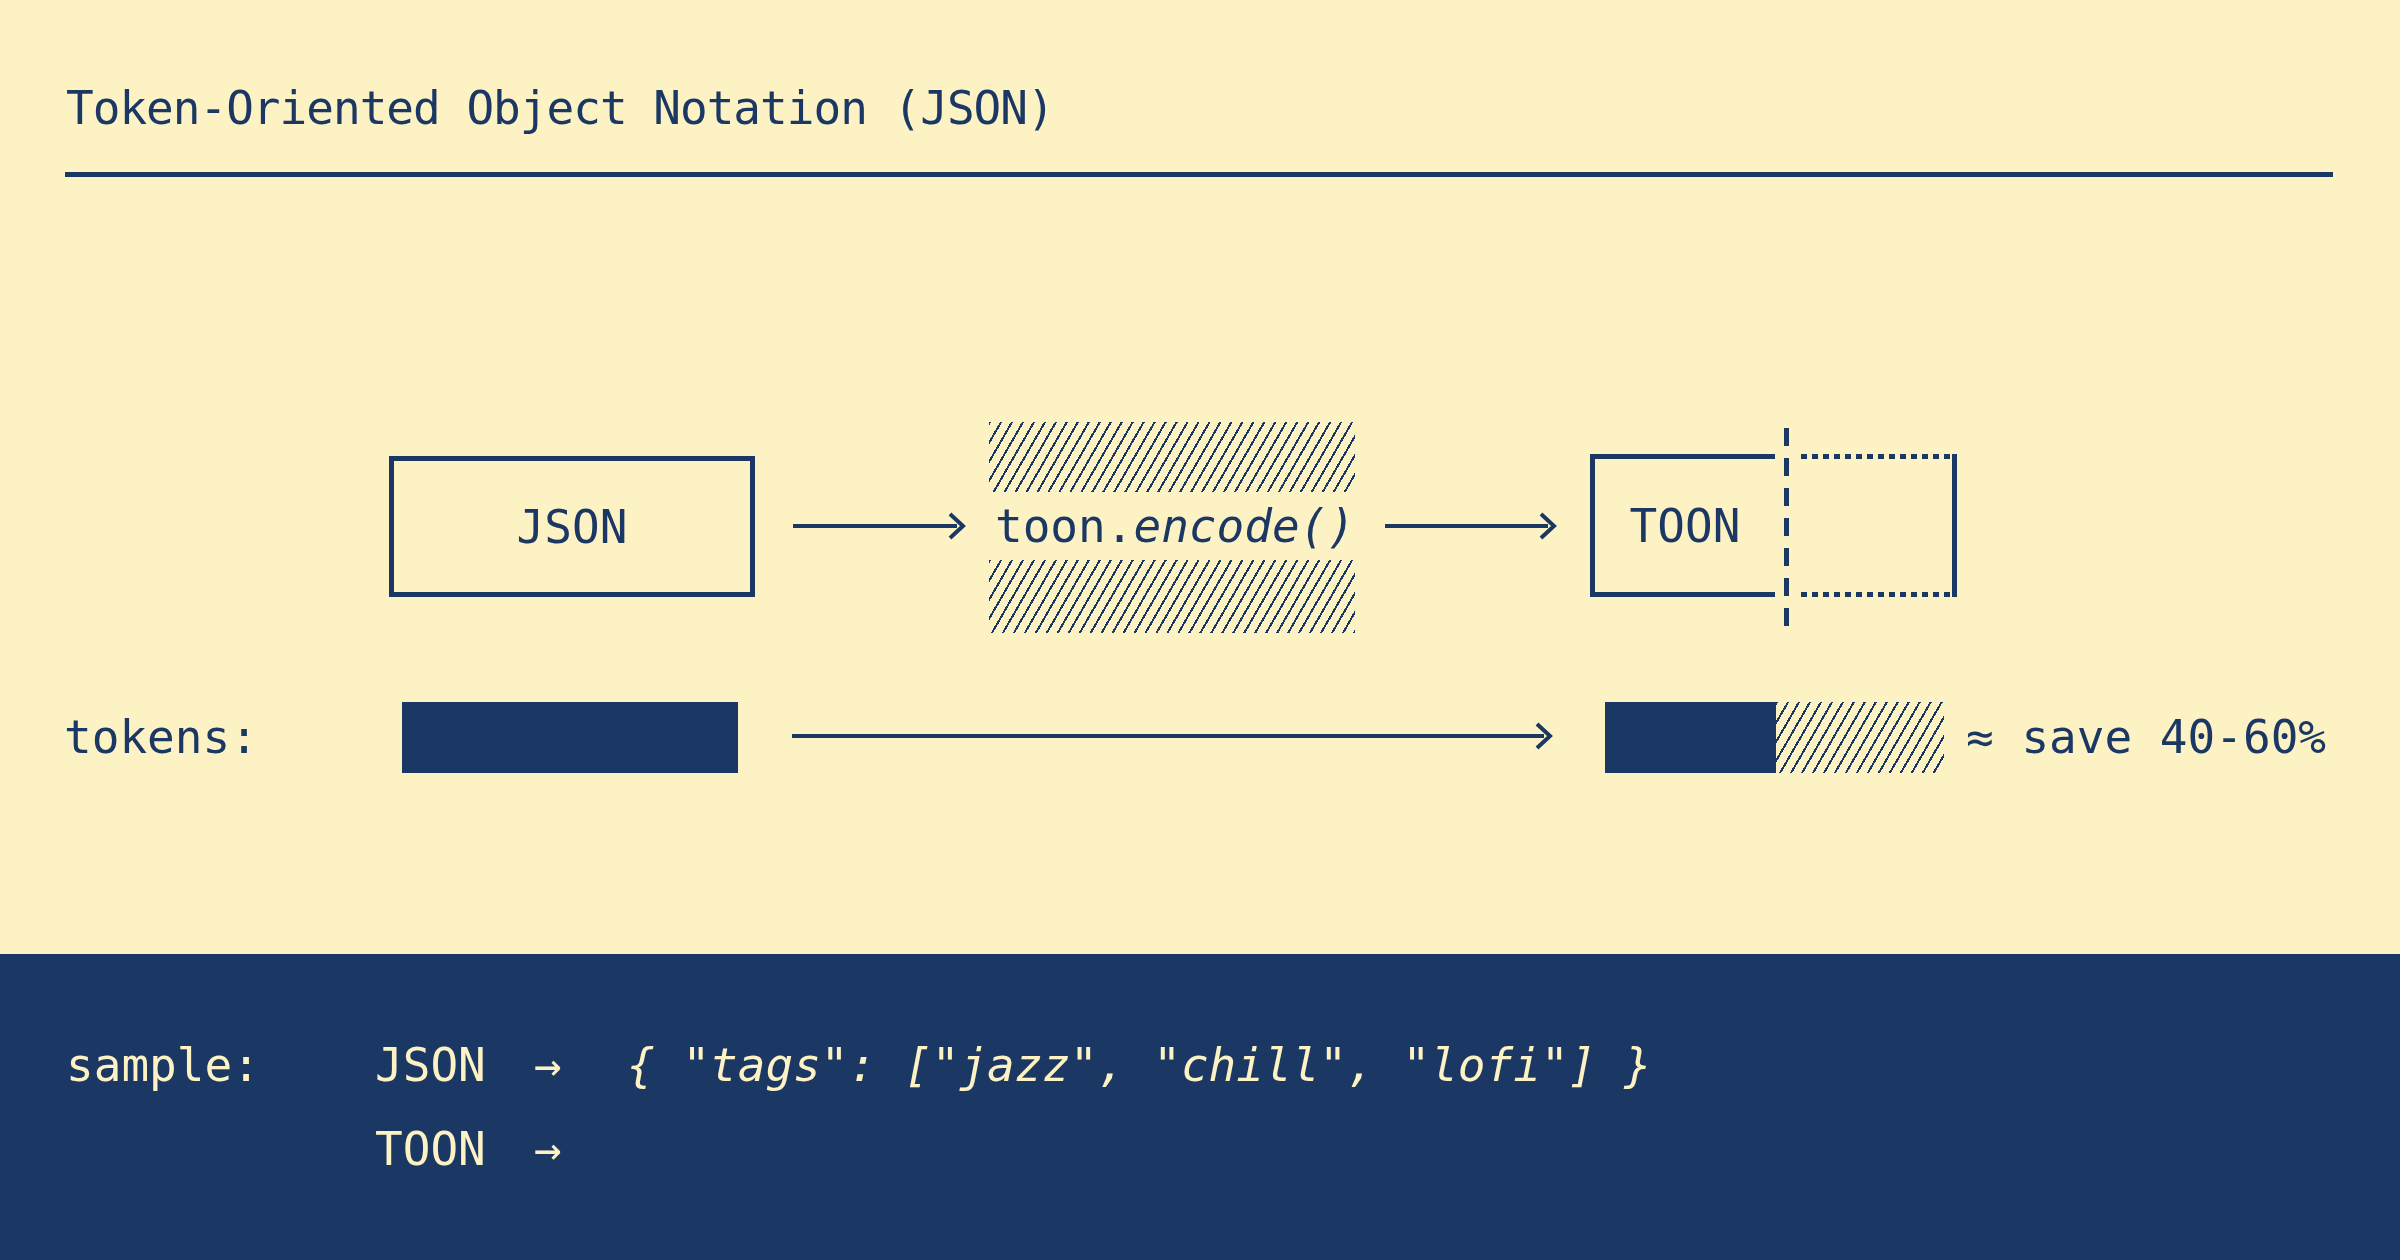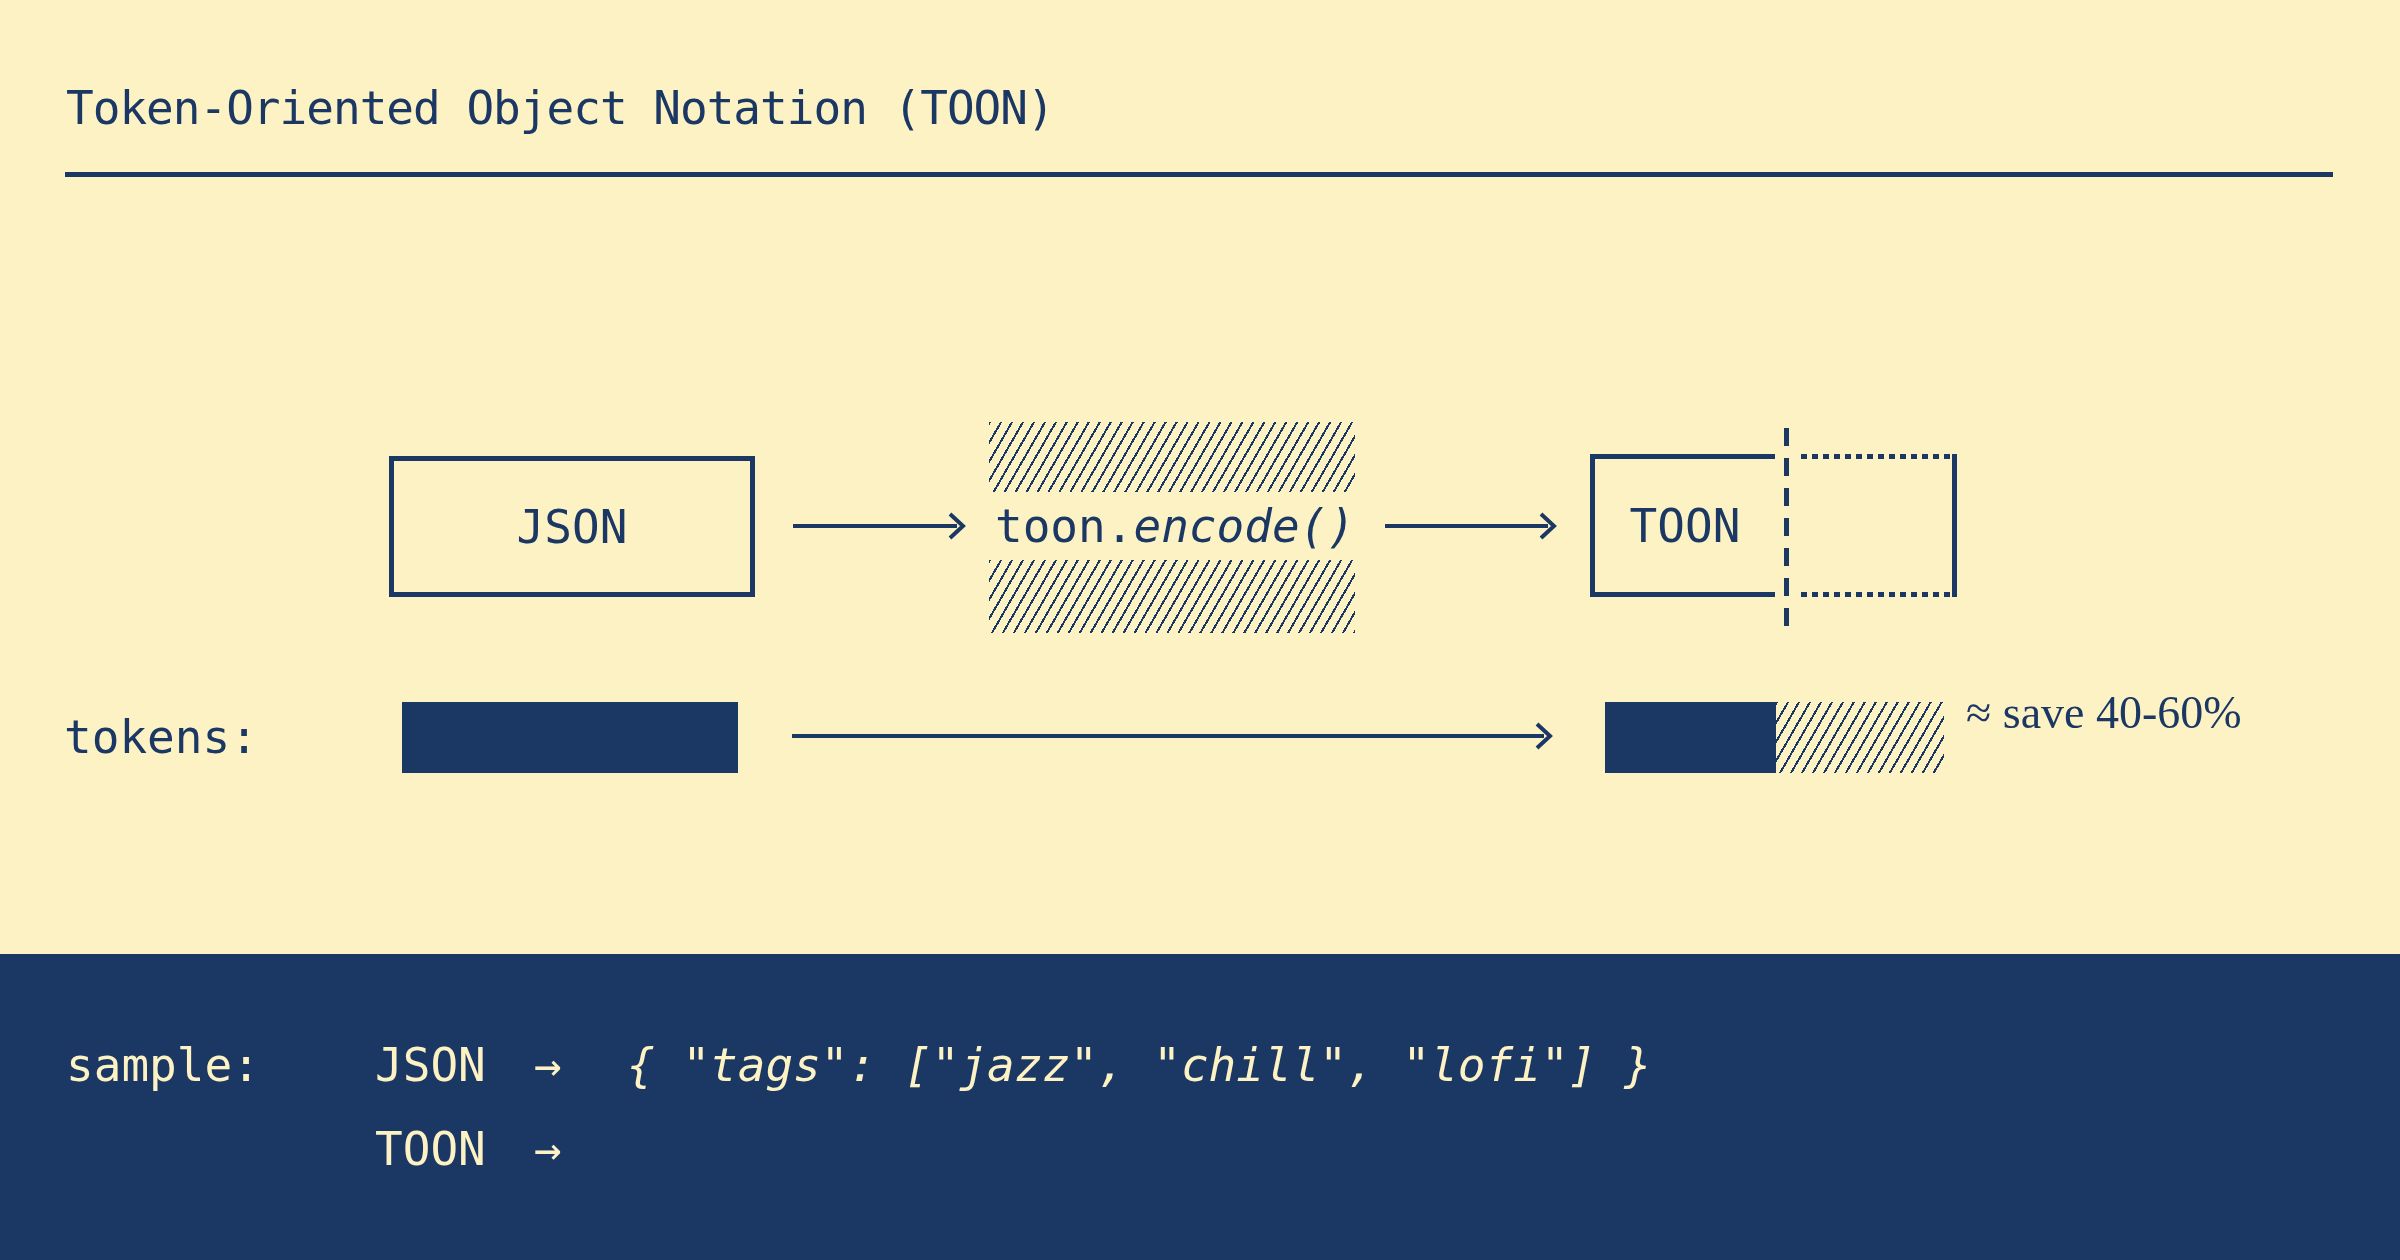--- a/index.html
+++ b/index.html
@@ -72,21 +72,21 @@
     position:absolute;left:1952px;top:454px;width:5px;height:143px;
     background:var(--ink);
   }
 
   
   .tokens-label{left:64px;top:714px;}
   .bar{position:absolute;background:var(--ink);}
   .json-token-bar{left:402px;top:702px;width:336px;height:71px;}
   .toon-token-bar{left:1605px;top:702px;width:171px;height:71px;}
   .toon-token-hatch{left:1776px;top:702px;width:168px;height:71px;}
-  .savings-label{left:1966px;top:690px;font-family:Liberation Serif, serif;}
+  .savings-label{left:1966px;top:714px;}
 
   
   .arrow{position:absolute;}
   .arrow-1{left:789px;top:506px;}
   .arrow-2{left:1381px;top:506px;}
   .arrow-long{left:788px;top:716px;}
   .arrow svg{display:block;}
   .arrow polyline, .arrow line{
     stroke:var(--ink);stroke-width:4;fill:none;
   }
@@ -102,21 +102,21 @@
   .sample-arrow{position:absolute;left:534px;}
   .sample-code{position:absolute;left:627px;font-style:italic;}
   .sample-line-1{top:1042px;}
   .sample-line-2{top:1126px;}
 </style>
 </head>
 <body>
 
 <div id="canvas">
 
-  <div class="txt page-title">Token-Oriented Object Notation (TOON)</div>
+  <div class="txt page-title">Token-Oriented Object Notation (JSON)</div>
   <div class="title-underline"></div>
 
   <div class="json-box">
     <span class="box-label">JSON</span>
   </div>
 
   <div class="arrow arrow-1">
     <svg width="180" height="40" viewBox="0 0 180 40">
       <line x1="4" y1="20" x2="168" y2="20"></line>
       <polyline points="161,8 174,20 161,32"></polyline>

